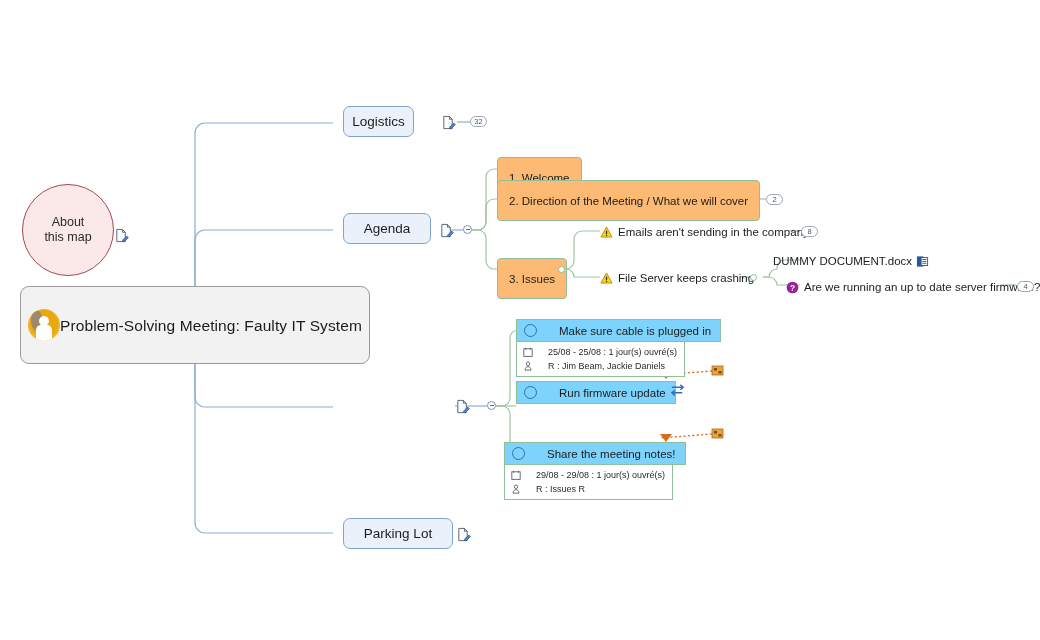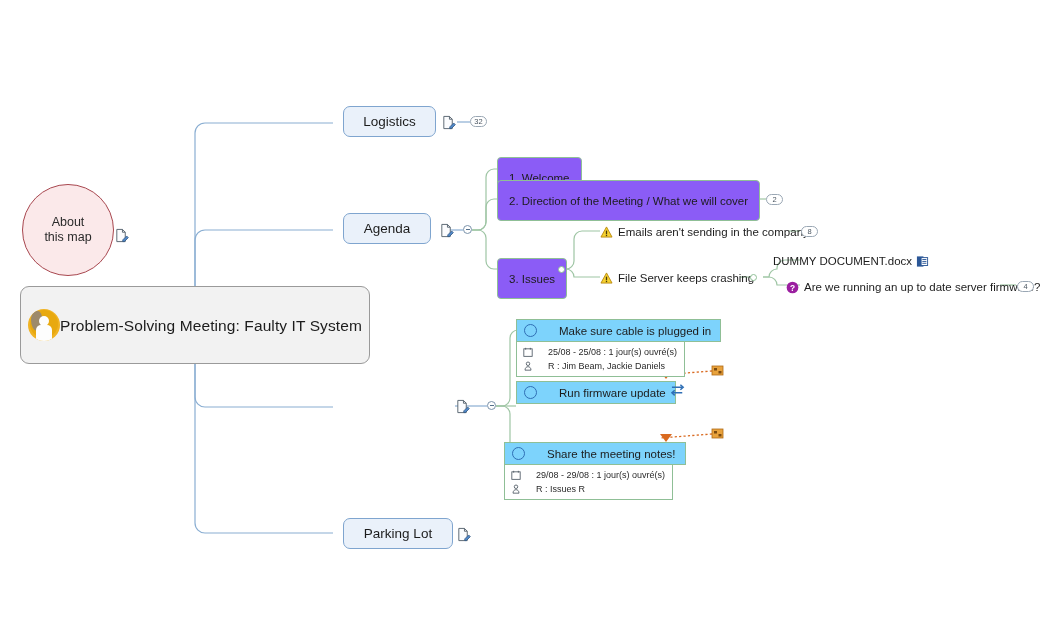--- a/index.html
+++ b/index.html
@@ -113,21 +113,21 @@
     border-radius: 7px;
     padding: 0 16px;
     justify-content: center;
     font-size: 13.5px;
     color: #1c1c1c;
   }
 
   
   .lvl2 {
     height: 41px;
-    background: #8b5cf6;
+    background: #fdba74;
     border: 1px solid #8fbf96;
     border-radius: 4px;
     padding: 0 11px;
     justify-content: center;
     font-size: 11.5px;
     color: #1c1c1c;
   }
 
   
   .leaf {
@@ -304,21 +304,21 @@
 this map</div>
   </div>
   <div class="note-btn" style="left:114px; top:228px;">
     <svg class="note-icon" width="15" height="15" viewBox="0 0 16 16">
       <path d="M3 1.5h6l3 3v10H3z" fill="#fbfcfe" stroke="#55626e" stroke-width="1"></path>
       <path d="M9 1.5v3h3" fill="none" stroke="#55626e" stroke-width="1"></path>
       <path d="M13.5 8.5l1.8 1.8-4.2 4.2H9.3v-1.8z" fill="#4f86c6" stroke="#31557f" stroke-width=".8"></path>
     </svg>
   </div>
 
-  <div class="node lvl1" style="left:343px; top:106px; width:93px;">
+  <div class="node lvl1" style="left:343px; top:106px; width:71px;">
     <span>Logistics</span>
   </div>
   <div class="note-btn" style="left:441px; top:115px;">
     <svg class="note-icon" width="15" height="15" viewBox="0 0 16 16">
       <path d="M3 1.5h6l3 3v10H3z" fill="#fbfcfe" stroke="#55626e" stroke-width="1"></path>
       <path d="M9 1.5v3h3" fill="none" stroke="#55626e" stroke-width="1"></path>
       <path d="M13.5 8.5l1.8 1.8-4.2 4.2H9.3v-1.8z" fill="#4f86c6" stroke="#31557f" stroke-width=".8"></path>
     </svg>
   </div>
   <div class="badge" style="left:470px; top:116px;">32</div>

